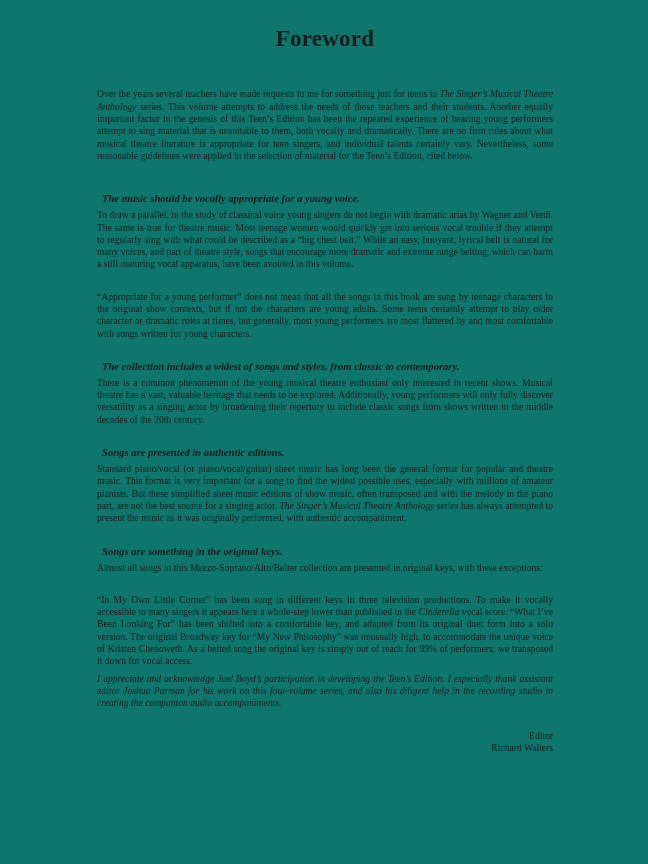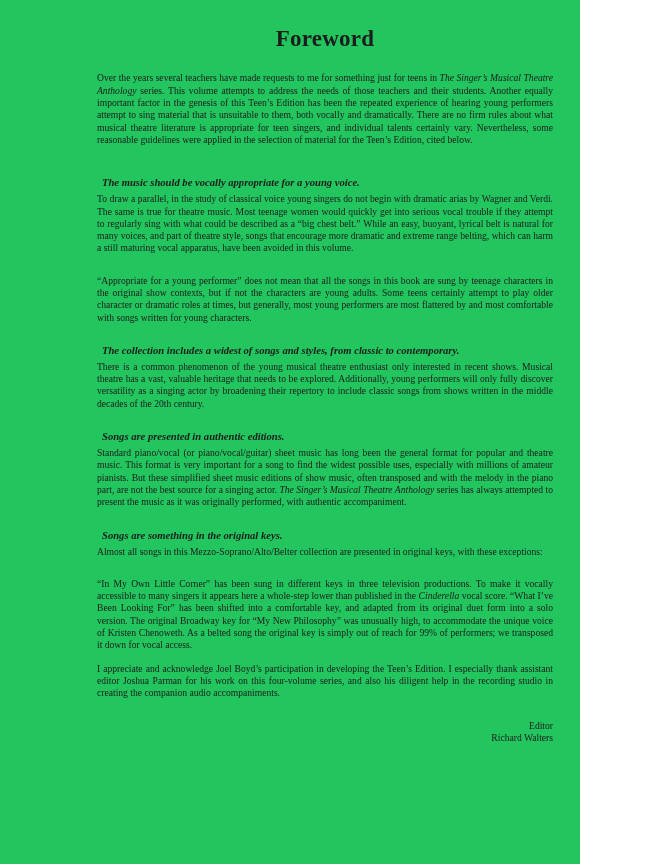--- a/index.html
+++ b/index.html
@@ -2,23 +2,23 @@
 <html><head>
 <meta charset="utf-8">
 <style>
   html, body {
     margin: 0;
     padding: 0;
     background: #ffffff;
   }
   .page {
     position: relative;
-    width: 580px;
+    width: 648px;
     height: 864px;
-    background: #22c55e;
+    background: #0f766e;
     overflow: hidden;
     font-family: "Liberation Serif", "DejaVu Serif", serif;
     color: #1c1c1c;
   }
   .content {
     position: absolute;
     left: 97px;
     top: 26px;
     width: 456px;
   }
@@ -30,41 +30,42 @@
     letter-spacing: 0.2px;
     line-height: 1.15;
   }
   .body-para {
     margin: 0;
     font-size: 9.6px;
     line-height: 12.3px;
     text-align: justify;
   }
   .intro {
-    margin-top: 20px;
+    margin-top: 36px;
   }
   .section {
     margin-top: 20px;
   }
   .section:first-child {
     margin-top: 30px;
   }
   .section-heading {
     margin: 0 0 4px 0;
     padding-left: 5px;
     font-size: 10.6px;
     font-weight: bold;
     font-style: italic;
     line-height: 13px;
   }
   .section-paragraphs .body-para + .body-para {
     margin-top: 20px;
   }
   .closing {
-    margin-top: 11px;
+    margin-top: 5px;
+    font-style: italic;
   }
   .signature {
     margin-top: 20px;
     text-align: right;
     font-size: 9.6px;
     line-height: 12.3px;
   }
   .it {
     font-style: italic;
   }

